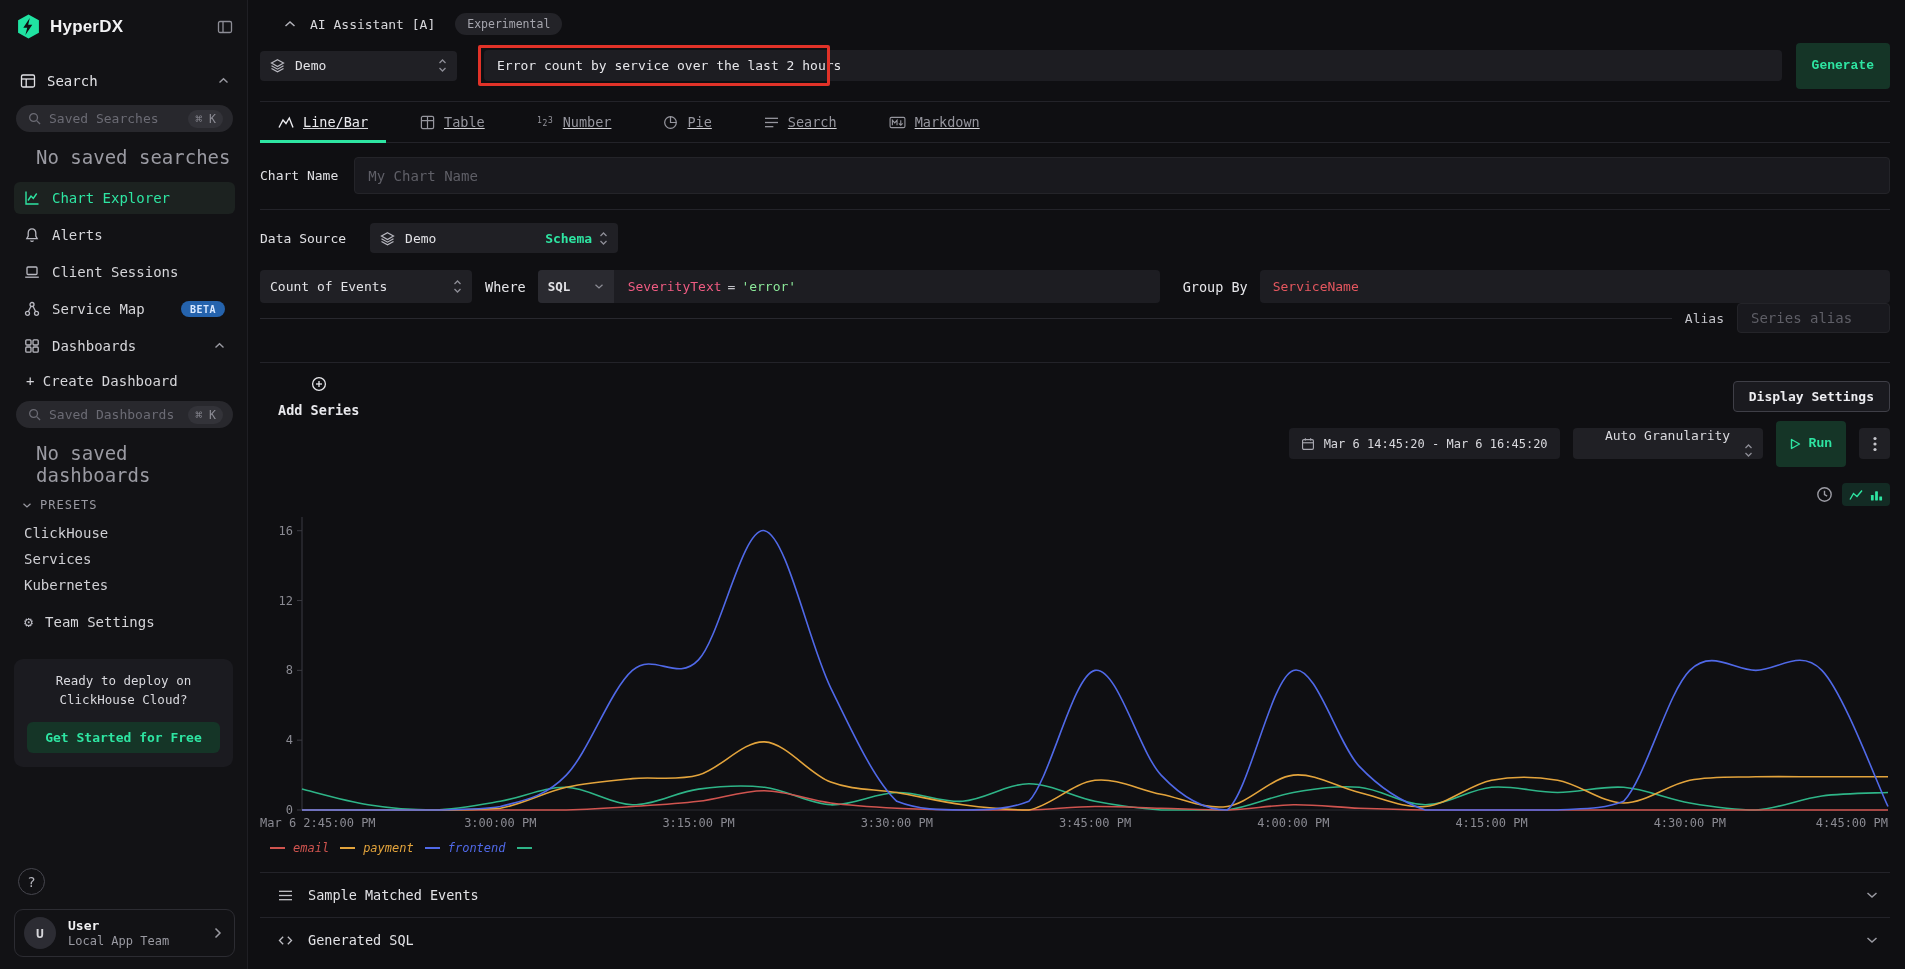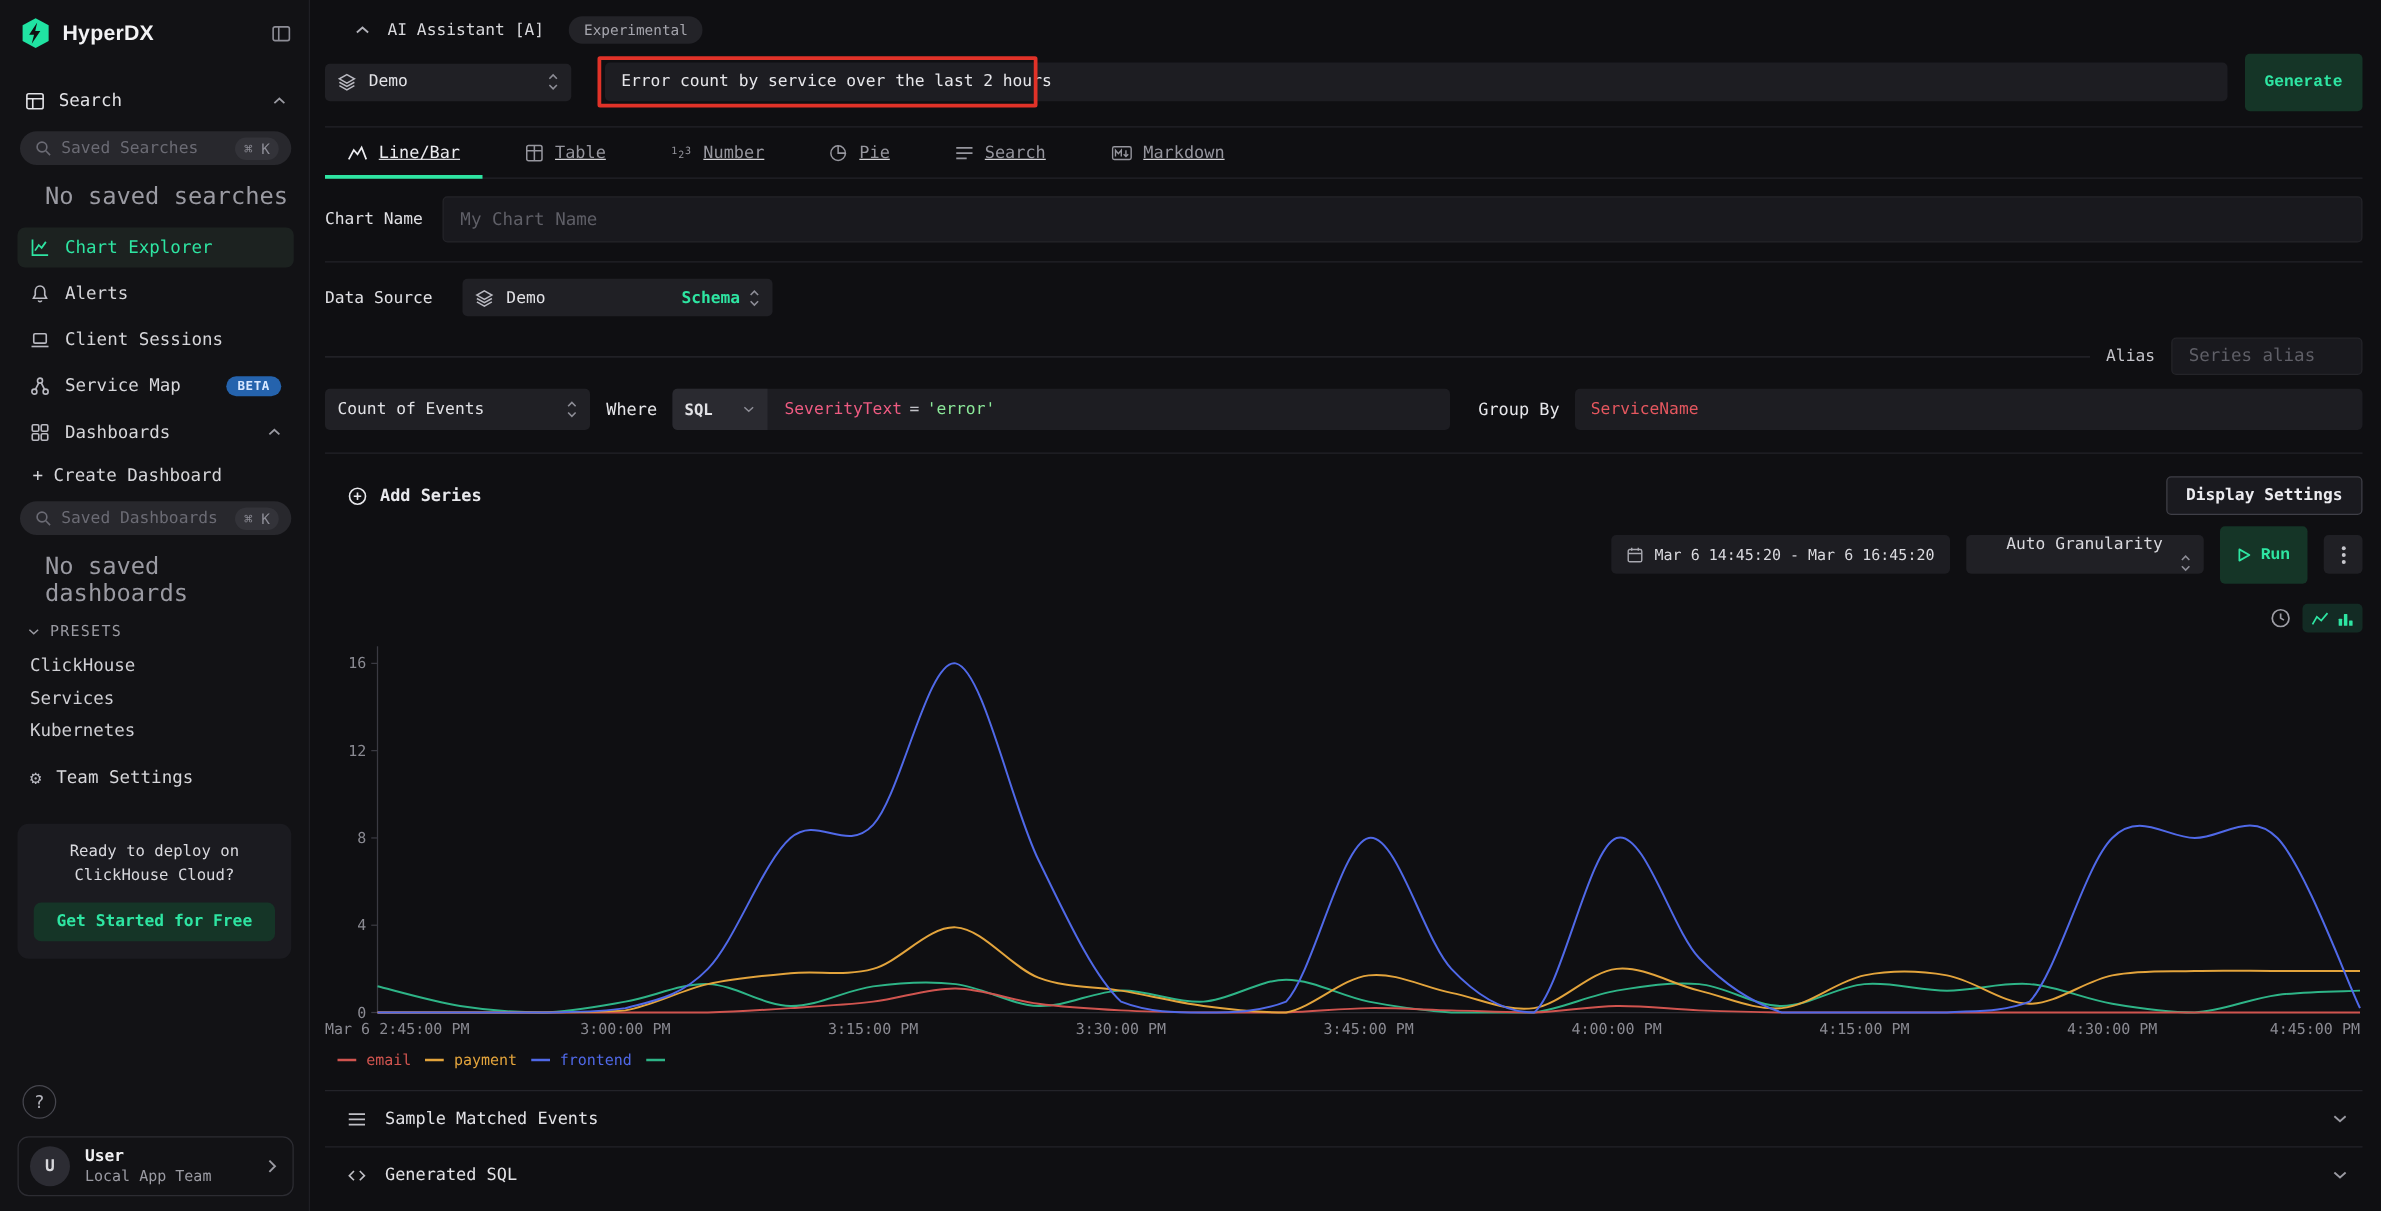--- a/index.html
+++ b/index.html
@@ -112,40 +112,40 @@
   .where-expr { padding:0 14px; white-space:nowrap; overflow:hidden; }
   .tok-field { color:var(--sql-field-pink,#ef5b82); }
   .tok-op { color:#c2c2c8; margin:0 6px; }
   .tok-str { color:var(--sql-string-green,#8ce99a); }
   .groupby-label { margin-left:23px; color:#e6e6ea; font-size:13.5px; }
   .groupby-box { flex:1; margin-left:12px; height:33px; background:#1d1d22; border-radius:4px; display:flex; align-items:center; padding:0 13px; }
   .tok-gb { color:var(--groupby-red,#e5575f); }
 
   .post-query-div { margin-top:18px; }
   .addseries-row { margin-top:18px; height:31px; }
-  .add-series { display:flex; align-items:center; gap:10px; color:#e8e8ec; font-size:13.5px; font-weight:bold; margin-left:18px; cursor:pointer; }
+  .add-series { display:flex; align-items:center; gap:10px; color:#e8e8ec; font-size:13.5px; font-weight:bold; margin-left:18px; cursor:pointer;flex-direction:column; }
   .btn-outline { margin-left:auto; background:#1a1a1f; border:1px solid #3f3f47; border-radius:4px; color:#ececf0;
     font-weight:bold; font-size:13px; font-family:inherit; height:31px; padding:0 15px; cursor:pointer; }
 
   .controls-row { margin-top:16px; height:31px; justify-content:flex-end; gap:13px; }
   .daterange { background:#1d1d22; border-radius:4px; height:31px; display:flex; align-items:center; gap:9px; padding:0 12px;
     color:#d9d9de; font-size:12px; cursor:pointer; }
   .gran-sel { width:190px; height:31px; font-size:13px; color:#d9d9de;flex-direction:column; }
   .btn-run { margin-left:0; padding:0 14px; }
   .kebab { width:31px; height:31px; background:#202025; border-radius:4px; display:flex; align-items:center; justify-content:center;
     color:#c6c6cc; cursor:pointer; }
 
   .chart-icons-row { margin-top:24px; height:23px; justify-content:flex-end; gap:9px; }
   .clock-btn { color:#9d9da5; cursor:pointer; }
   .charttype-toggle { background:rgba(46,229,162,.13); border-radius:4px; height:23px; display:flex; align-items:center;
     gap:7px; padding:0 7px; color:var(--accent,#2ee5a2); cursor:pointer; }
 
   .chart-wrap { margin-top:6px; }
   .tick { fill:#8a8a92; font-size:12px; font-family:"DejaVu Sans Mono",monospace; }
-  .legend { display:flex; gap:11px; margin:4px 0 0 10px; height:20px; }
+  .legend { display:flex; gap:11px; margin:4px 0 0 10px; height:20px;font-style:italic; }
   .legend-item { display:flex; align-items:center; gap:8px; font-size:12px; cursor:pointer; }
   .dash { width:15px; height:2px; background:currentColor; display:inline-block; }
 
   .panels { margin-top:14px; }
   .panel-row { display:flex; align-items:center; height:45px; border-top:1px solid #232329; cursor:pointer; }
   .panel-row .pico { color:#c0c0c6; margin-left:18px; }
   .panel-title { margin-left:15px; color:#e2e2e6; font-size:13.5px; }
   .panel-row .chev { margin-left:auto; margin-right:12px; color:#9a9aa2; }
 </style>
 </head>
@@ -428,26 +428,20 @@
       </span>
       <span>Demo</span>
       <span class="schema">Schema</span>
       <span class="ico updown">
         <svg width="9" height="15" viewBox="0 0 9 15" fill="none" stroke="currentColor" stroke-width="1.3">
             <polyline points="1.5,5 4.5,2 7.5,5"></polyline>
             <polyline points="1.5,10 4.5,13 7.5,10"></polyline>
           </svg>
       </span>
     </div>
-  </div>
-
-  <div class="frow alias-row">
-    <div class="alias-line"></div>
-    <span class="flabel" style="color:#c4c4ca;">Alias</span>
-    <input class="inp alias-inp" type="text" placeholder="Series alias" style="">
   </div>
 
   <div class="frow query-row">
     <div class="sel agg-sel">
       <span>Count of Events</span>
       <span class="ico updown">
         <svg width="9" height="15" viewBox="0 0 9 15" fill="none" stroke="currentColor" stroke-width="1.3">
             <polyline points="1.5,5 4.5,2 7.5,5"></polyline>
             <polyline points="1.5,10 4.5,13 7.5,10"></polyline>
           </svg>
@@ -464,20 +458,26 @@
         </span>
       </div>
       <div class="where-expr">
         <span class="tok-field">SeverityText</span><span class="tok-op">=</span><span class="tok-str">'error'</span>
       </div>
     </div>
     <span class="groupby-label">Group By</span>
     <div class="groupby-box">
       <span class="tok-gb">ServiceName</span>
     </div>
+  </div>
+
+  <div class="frow alias-row">
+    <div class="alias-line"></div>
+    <span class="flabel" style="color:#c4c4ca;">Alias</span>
+    <input class="inp alias-inp" type="text" placeholder="Series alias" style="">
   </div>
 
   <div class="divider post-query-div"></div>
 
   <div class="frow addseries-row">
     <div class="add-series">
       <span class="ico">
         <svg width="16" height="16" viewBox="0 0 16 16" fill="none" stroke="currentColor" stroke-width="1.3">
             <circle cx="8" cy="8" r="6.4"></circle>
             <line x1="8" y1="5" x2="8" y2="11"></line>

